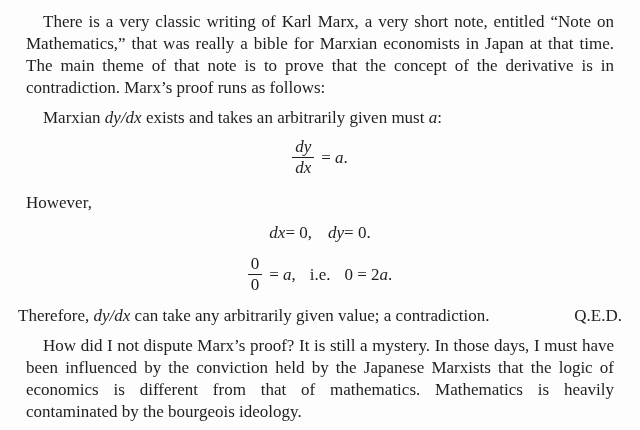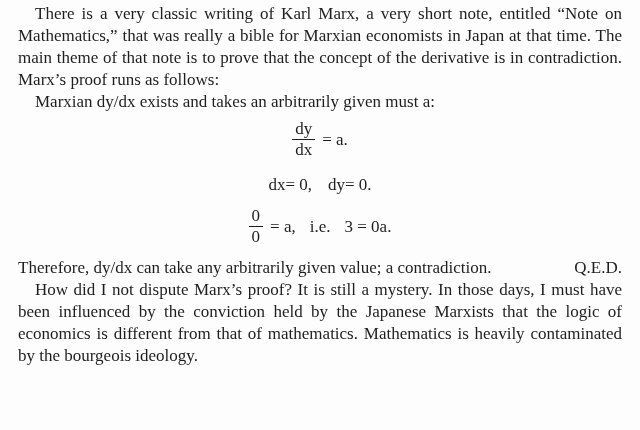--- a/index.html
+++ b/index.html
@@ -14,25 +14,25 @@
     box-sizing: border-box;
     width: 640px;
     height: 430px;
     padding: 3px 18px 0 18px;
     font-family: "Liberation Serif", "DejaVu Serif", serif;
     font-size: 17px;
     line-height: 22px;
     color: #1e1e1e;
   }
   p {
-    margin: 0;
+    margin: 8px;
     text-align: justify;
   }
   .indent { text-indent: 17px; }
-  .mi { }
+  .mi { font-style: italic; }
   
   .eq {
     display: flex;
     justify-content: center;
     align-items: center;
     text-align: right;
   }
   .eq1 { margin: 6px 0 14px 0; }
   .eq2 { margin: 8px 0 10px 0; }
   .eq3 { margin: 4px 0 10px 0; }
@@ -71,37 +71,38 @@
     <span class="mi">a</span><span>:</span></p>
 
   <div class="eq eq1">
     <span class="frac">
       <span class="num mi">dy</span>
       <span class="den mi">dx</span>
     </span>
     <span>=</span>&nbsp;<span class="mi">a</span><span>.</span>
   </div>
 
+  <p>However,</p>
 
   <div class="eq eq2">
     <span class="mi">dx</span>
     <span>= 0,</span>
     <span class="mi gap">dy</span>
     <span>= 0.</span>
   </div>
 
 
   <div class="eq eq3">
     <span class="frac">
       <span class="num">0</span>
       <span class="den">0</span>
     </span>
     <span>=</span>&nbsp;<span class="mi">a</span><span>,</span>
     <span class="gap2">i.e.</span>
-    <span class="gap2">3 = 0</span><span class="mi">a</span><span>.</span>
+    <span class="gap2">0 = 2</span><span class="mi">a</span><span>.</span>
   </div>
 
   <div class="therefore-line">
     <span><span>Therefore,</span>
       <span class="mi">dy/dx</span>
       <span>can take any arbitrarily given value; a contradiction.</span></span>
     <span>Q.E.D.</span>
   </div>
 
   <p class="indent">How did I not dispute Marx’s proof? It is still a mystery. In those days, I must have been influenced by the conviction held by the Japanese Marxists that the logic of economics is different from that of mathematics. Mathematics is heavily contaminated by the bourgeois ideology.</p>

